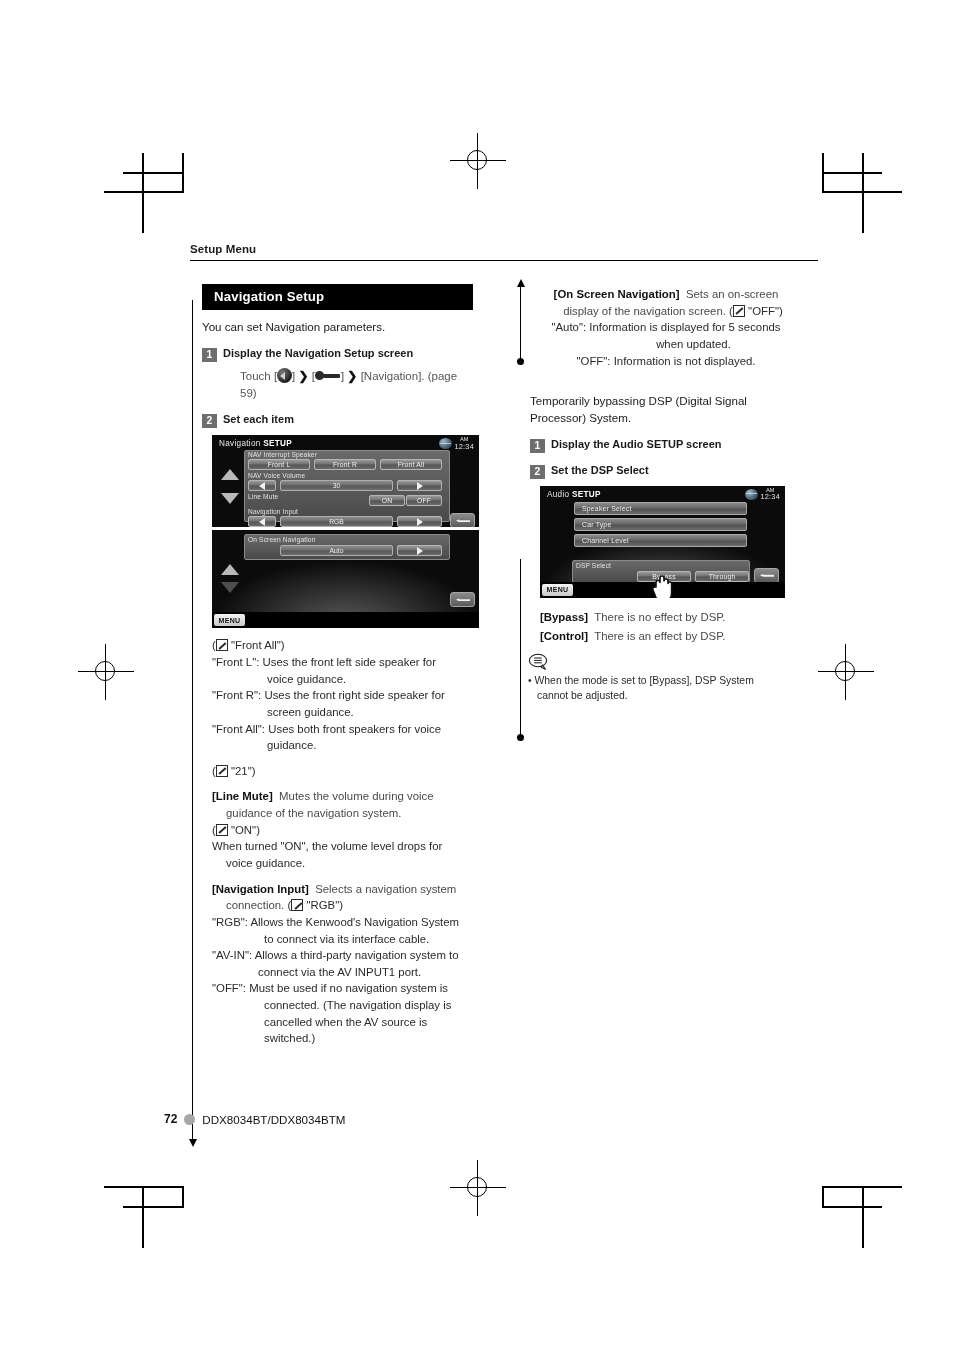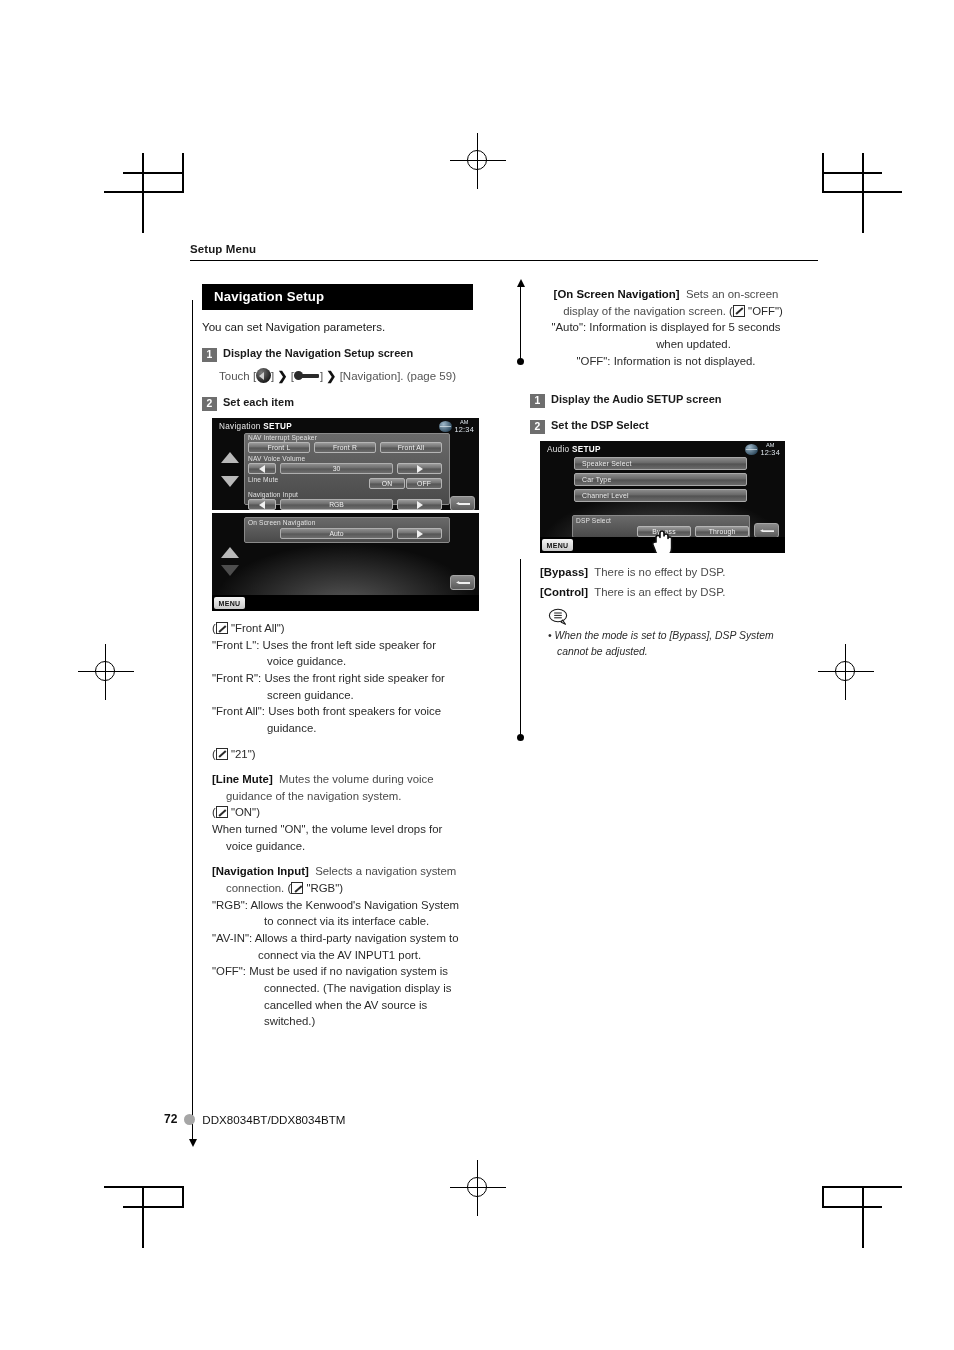--- a/index.html
+++ b/index.html
@@ -134,21 +134,21 @@
   .steptitle {
     font-size: 11px;
     font-weight: bold;
     margin-left: 6px;
     line-height: 1.25;
   }
   .touchline {
     font-size: 11.5px;
     color: #555;
     margin-top: 5px;
-    margin-left: 17px;
+    margin-left: 38px;
     line-height: 1.5;
   }
 
   
   .ic-menu {
     display: inline-block;
     width: 15px; height: 15px;
     border-radius: 50%;
     background: radial-gradient(circle at 35% 30%, #7a7a7a, #1c1c1c 72%);
     vertical-align: -3.5px;
@@ -592,20 +592,21 @@
         <div class="hang3"><span>"OFF":</span> <span>Information is not displayed.</span></div>
       </div>
 
       <div style="margin-top:24px;position:relative;">
         <div class="flowline" style="left:2px;top:166px;height:178px;">
           <div class="dotend" style="bottom:-4px;"></div>
         </div>
 
 
         <div class="body-indent">
+          <div class="intro">Temporarily bypassing DSP (Digital Signal Processor) System.</div>
 
           <div class="step">
             <div class="stepnum">1</div>
             <div class="steptitle">Display the Audio SETUP screen</div>
           </div>
 
           <div class="step">
             <div class="stepnum">2</div>
             <div class="steptitle">Set the DSP Select</div>
           </div>
@@ -644,21 +645,21 @@
           </div>
         </div>
 
         <div class="desc" style="margin-top:11px;">
           <div class="hang"><b>[Bypass]</b>&nbsp; <span class="grey">There is no effect by DSP.</span></div>
         </div>
         <div class="desc tight">
           <div class="hang"><b>[Control]</b>&nbsp; <span class="grey">There is an effect by DSP.</span></div>
         </div>
 
-        <div style="margin-left:30px;margin-top:8px;font-style:italic;">
+        <div style="margin-left:10px;margin-top:8px;">
           <span class="ic-note">
             <svg viewBox="0 0 22 17" width="22" height="17" aria-hidden="true">
               <ellipse cx="10" cy="7.5" rx="8.6" ry="6.2" fill="#fff" stroke="#1a1a1a" stroke-width="1.1"></ellipse>
               <path d="M14.5 12 L17.5 16.3 L13.2 14.3 Z" fill="#fff" stroke="#1a1a1a" stroke-width="1.1" stroke-linejoin="round"></path>
               <line x1="6.2" y1="5" x2="13.8" y2="5" stroke="#1a1a1a" stroke-width="1"></line>
               <line x1="6.2" y1="7.4" x2="13.8" y2="7.4" stroke="#1a1a1a" stroke-width="1"></line>
               <line x1="6.2" y1="9.8" x2="13.8" y2="9.8" stroke="#1a1a1a" stroke-width="1"></line>
             </svg>
           </span>
           <div class="noteblock" style="margin-left:0;margin-top:3px;">

